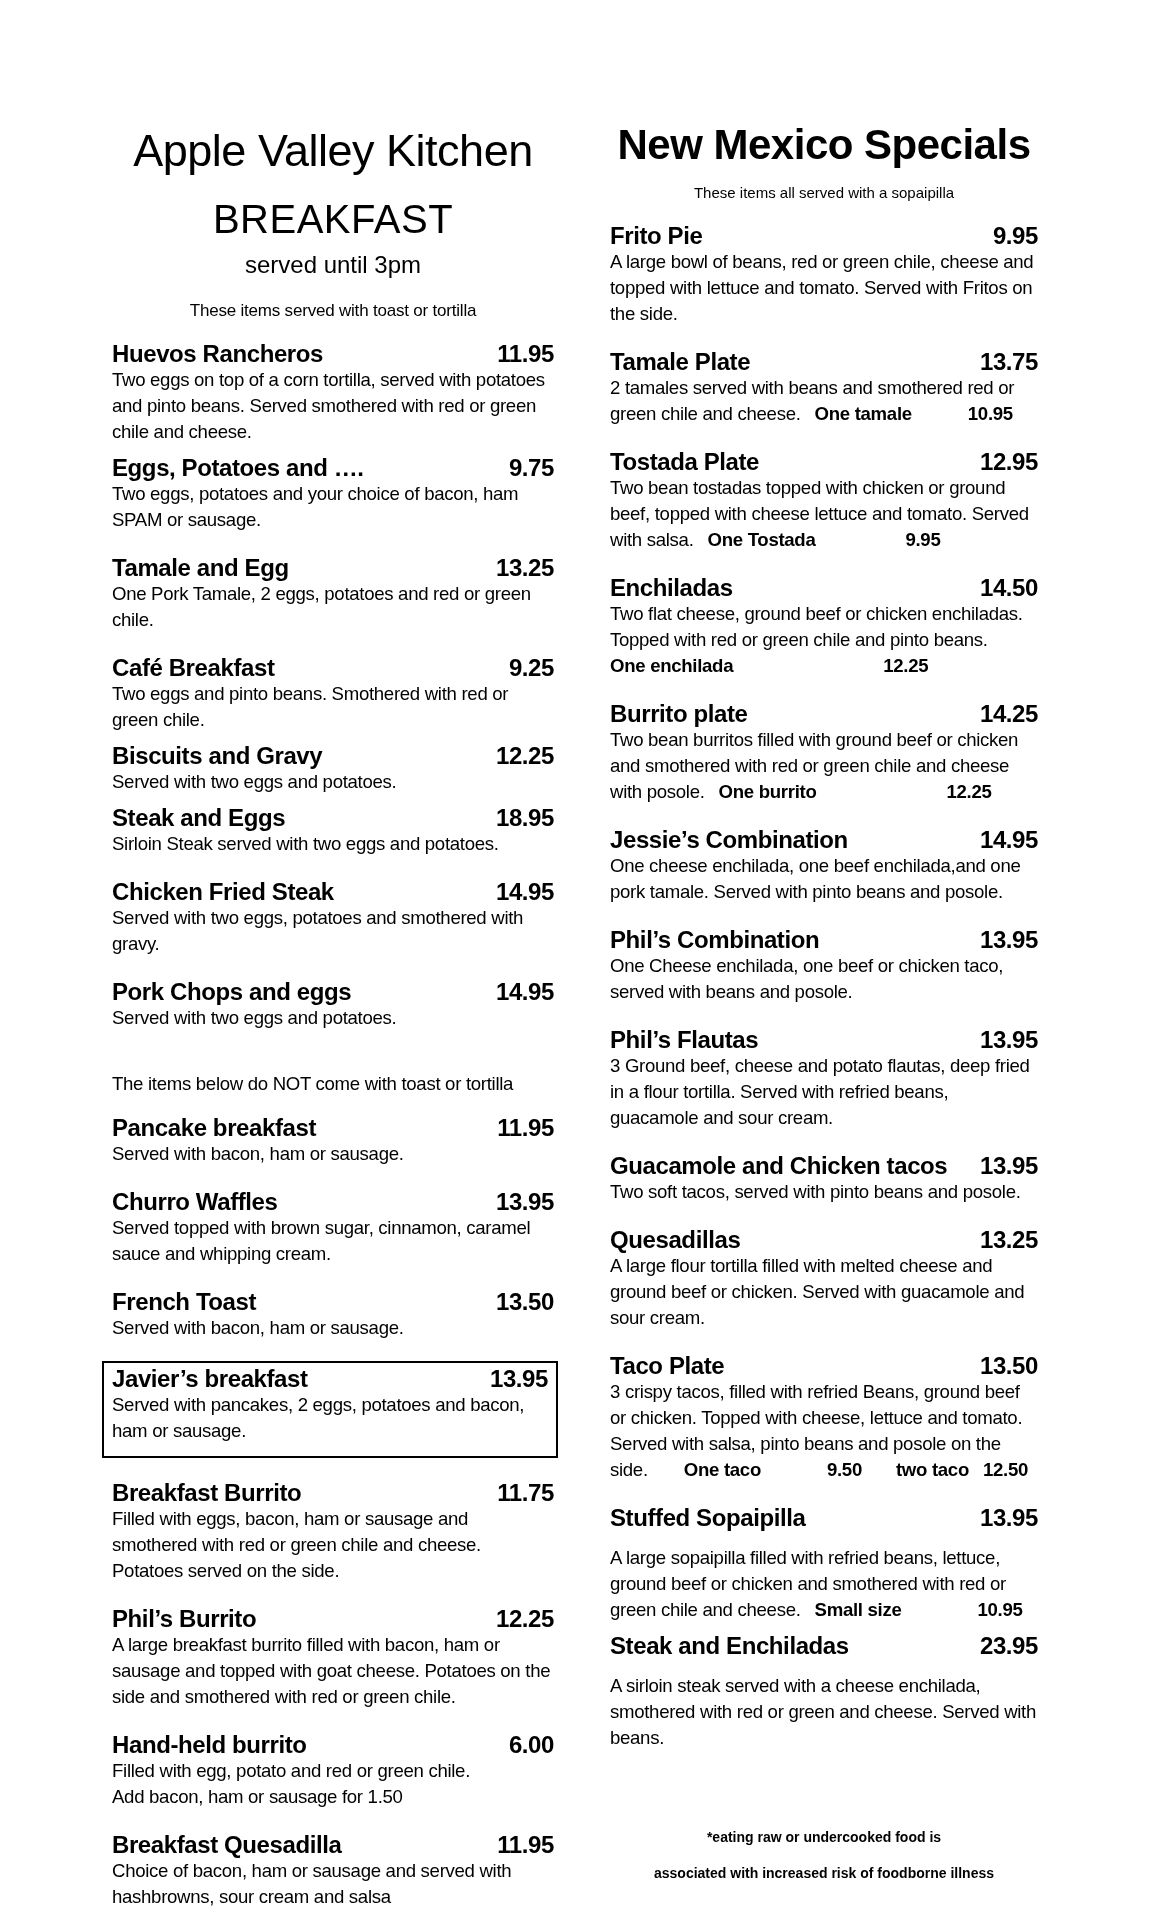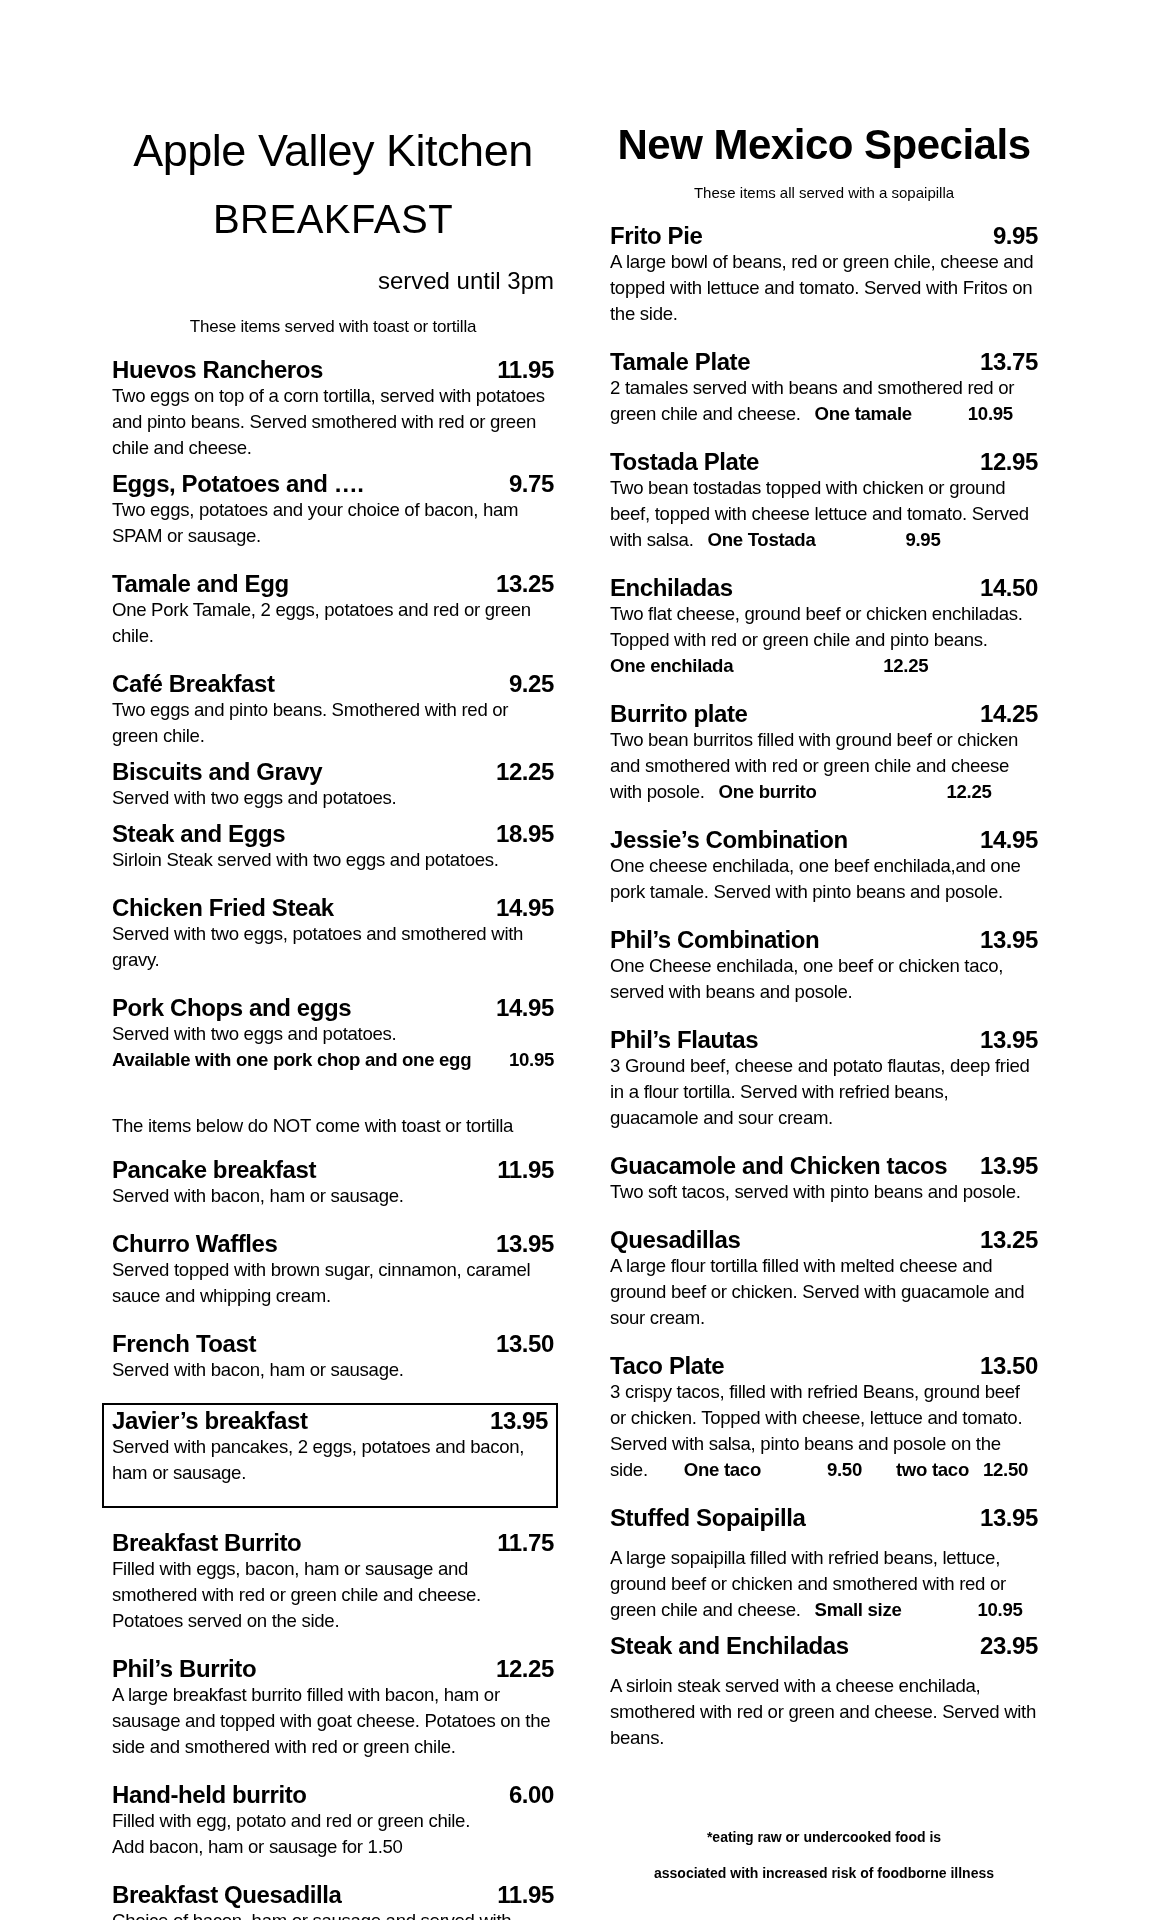--- a/index.html
+++ b/index.html
@@ -7,42 +7,42 @@
     width:1166px;height:1920px;background:#ffffff;color:#000;
     font-family:"Liberation Sans",sans-serif;position:relative;overflow:hidden;
   }
   .col{position:absolute;}
   .col-left{left:112px;top:128px;width:442px;}
   .col-right{left:610px;top:124px;width:428px;}
 
   
   .big-title{font-size:45px;line-height:1;font-weight:400;text-align:center;letter-spacing:-0.5px;}
   .big-sub{font-size:40px;line-height:1;font-weight:400;text-align:center;margin-top:26px;letter-spacing:0.5px;}
-  .served{font-size:24px;text-align:right;margin-top:28px;}
+  .served{font-size:24px;text-align:center;margin-top:12px;}
   .small-note{font-size:17px;text-align:center;margin-top:22px;letter-spacing:-0.2px;}
   .right-title{font-size:42px;line-height:1;font-weight:700;text-align:center;letter-spacing:-0.5px;}
   .right-note{font-size:15px;text-align:center;margin-top:18px;}
 
   
   .items{margin-top:20px;}
   .item{margin-top:10px;}
   .item.gap{margin-top:22px;}
   .head{display:flex;justify-content:space-between;align-items:baseline;}
   .nm{font-size:24px;line-height:26px;font-weight:700;letter-spacing:-0.4px;white-space:nowrap;}
   .pr{font-size:24px;line-height:26px;font-weight:700;letter-spacing:-0.4px;white-space:nowrap;margin-left:8px;}
   .ds{margin:0;font-size:18.6px;line-height:26px;letter-spacing:-0.3px;}
   .ds.dgap{margin-top:14px;}
   .d2{display:block;}
   .sub{font-weight:700;}
   .sub .lbl{margin-left:14px;}
   .sub .spr{margin-left:56px;}
   .sub.blocky{display:block;}
   .subline{display:flex;justify-content:space-between;font-weight:700;font-size:18.6px;line-height:26px;letter-spacing:-0.3px;}
   .mid-note{font-size:18.6px;line-height:26px;letter-spacing:-0.3px;margin-top:40px;margin-bottom:18px;}
-  .item.boxed{border:2px solid #000;padding:3px 8px 20px 8px;margin-left:-10px;margin-right:-4px;margin-top:20px;}
+  .item.boxed{border:2px solid #000;padding:3px 8px 12px 8px;margin-left:-10px;margin-right:-4px;margin-top:20px;}
 
   .footer{margin-top:78px;text-align:center;font-weight:700;font-size:14px;}
   .footer .f2{margin-top:20px;}
 </style>
 </head>
 <body>
 
 <div class="col col-left">
   <div class="big-title">Apple Valley Kitchen</div>
   <div class="big-sub">BREAKFAST</div>
@@ -106,24 +106,20 @@
         </div>
       <p class="ds"><span>Served with two eggs, potatoes and smothered with gravy.</span></p>
     </div>
 
     <div class="item gap">
       <div class="head">
           <span class="nm">Pork Chops and eggs</span>
           <span class="pr">14.95</span>
         </div>
       <p class="ds"><span>Served with two eggs and potatoes.</span></p>
-      <div class="subline">
-          <span>Available with one pork chop and one egg</span>
-          <span>10.95</span>
-        </div>
     </div>
 
     <div class="mid-note">The items below do NOT come with toast or tortilla</div>
 
     <div class="item">
       <div class="head">
           <span class="nm">Pancake breakfast</span>
           <span class="pr">11.95</span>
         </div>
       <p class="ds"><span>Served with bacon, ham or sausage.</span></p>

